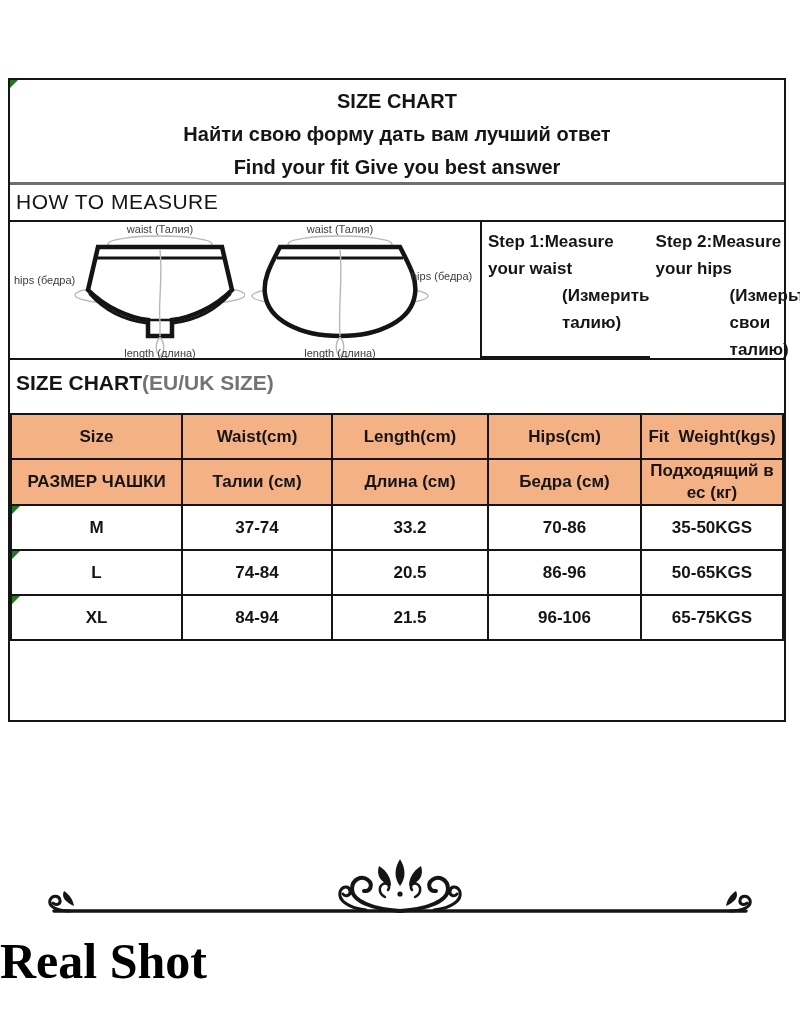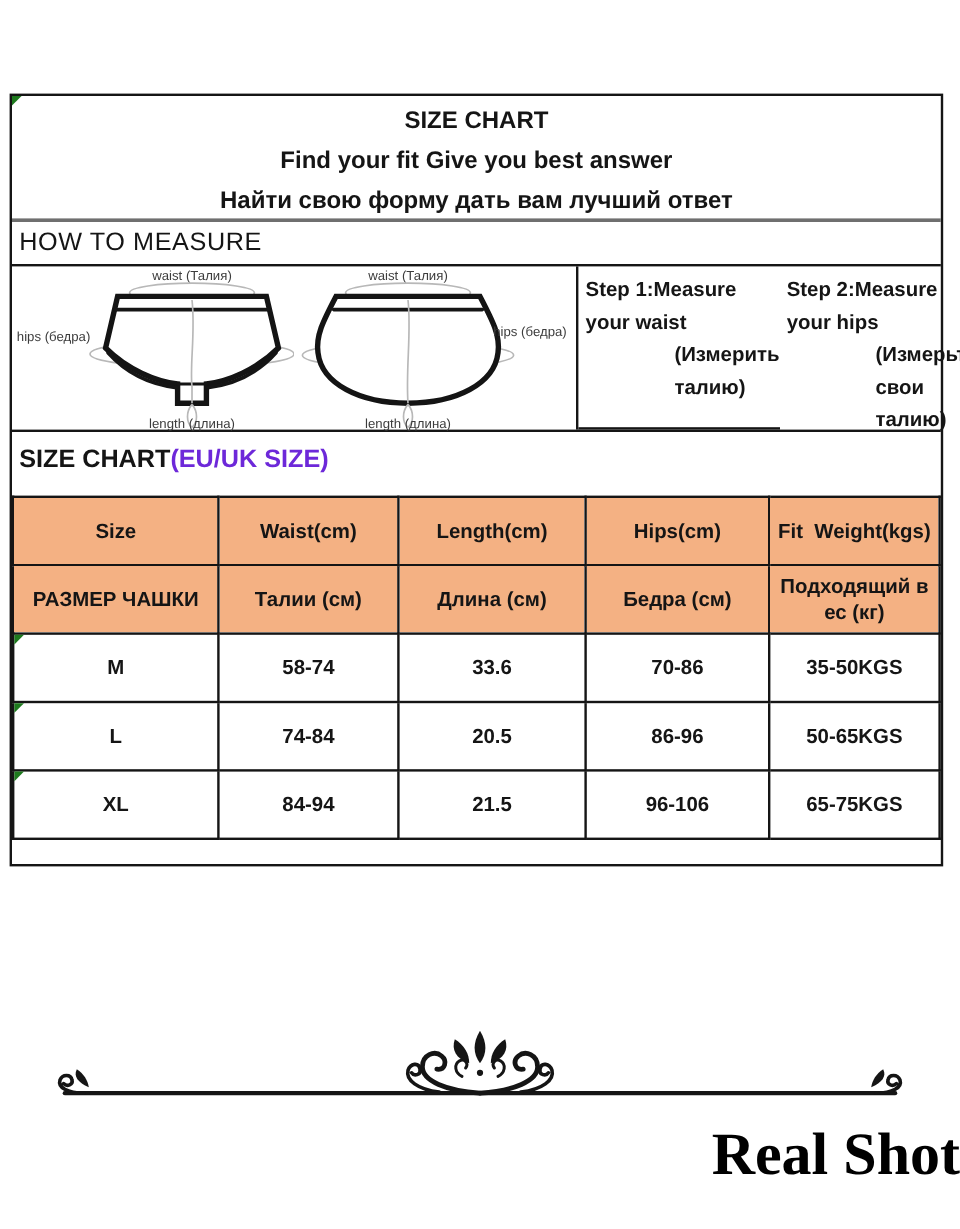--- a/index.html
+++ b/index.html
@@ -22,50 +22,50 @@
   .diagrams { width:520px; display:flex; }
   .diagrams svg { display:block; }
   .diag-label { font-size:11px; fill:#3c3c3c; font-weight:normal; }
 
   .steps { flex:1; border-left:2px solid #151515; display:flex; flex-direction:row; }
   .step { flex:1; font-weight:bold; font-size:17px; line-height:27px; padding:6px 0 0 6px; }
   .step-1 { border-bottom:2px solid #151515; }
   .step-sub { padding-left:74px; }
 
   .sc-heading { height:53px; font-weight:bold; font-size:21px; padding:11px 0 0 6px; }
-  .sc-heading .red { color:#6d28d9; }
+  .sc-heading .red { color:#737373; }
 
   table.size-table { width:774px; border-collapse:collapse; table-layout:fixed; }
   table.size-table th, table.size-table td {
-      border:2px solid #151515; height:57px; text-align:center; vertical-align:middle;
+      border:2px solid #151515; height:45px; text-align:center; vertical-align:middle;
       font-weight:bold; font-size:17px; padding:0 4px; position:relative; }
   table.size-table th { background:#f4b183; white-space:pre-wrap; line-height:22px; }
 
   .flourish { position:absolute; left:40px; top:853px; }
   .orn { stroke:#151515; fill:none; stroke-linecap:round; }
   .orn-fill { fill:#151515; stroke:none; }
 
-  .real-shot { position:absolute; top:932px; left:0; width:800px; text-align:right;
+  .real-shot { position:absolute; top:932px; left:0; width:800px; text-align:left;
                font-family:"Liberation Serif", serif; font-weight:bold; font-size:50px; color:#000; }
 
   .garment { stroke:#141414; fill:#ffffff; }
   .guide { stroke:#b8b8b8; fill:none; stroke-width:1.4; }
 </style>
 </head>
 <body>
 
 <div class="canvas">
 
   <div class="main-box">
     <i class="green-corner"></i>
 
     <div class="title-block">
       <div>SIZE CHART</div>
+      <div>Найти свою форму дать вам лучший ответ</div>
       <div>Find your fit Give you best answer</div>
-      <div>Найти свою форму дать вам лучший ответ</div>
     </div>
 
     <div class="htm-heading">HOW TO MEASURE</div>
 
     <div class="measure-row">
       <div class="diagrams">
 
         <svg width="235" height="138" viewBox="0 0 235 138">
           <text class="diag-label" x="150" y="11" text-anchor="middle">waist (Талия)</text>
           <ellipse class="guide" cx="150" cy="22" rx="52" ry="8"></ellipse>
@@ -126,22 +126,22 @@
         </tr>
         <tr>
           <th>РАЗМЕР ЧАШКИ</th>
           <th>Талии (см)</th>
           <th>Длина (см)</th>
           <th>Бедра (см)</th>
           <th>Подходящий в ес (кг)</th>
         </tr>
         <tr>
           <td><i class="green-corner"></i><span>M</span></td>
-          <td>58-74</td>
-          <td>33.6</td>
+          <td>37-74</td>
+          <td>33.2</td>
           <td>70-86</td>
           <td>35-50KGS</td>
         </tr>
         <tr>
           <td><i class="green-corner"></i><span>L</span></td>
           <td>74-84</td>
           <td>20.5</td>
           <td>86-96</td>
           <td>50-65KGS</td>
         </tr>

